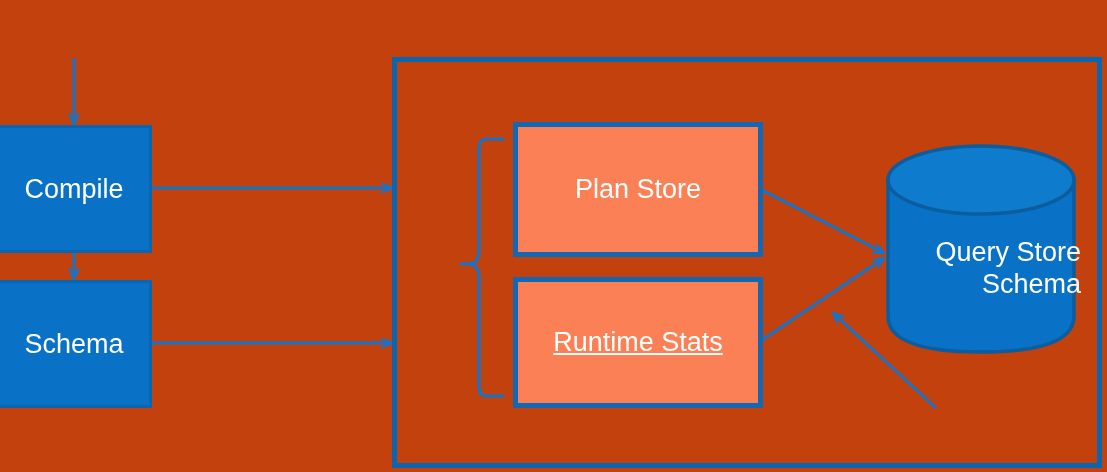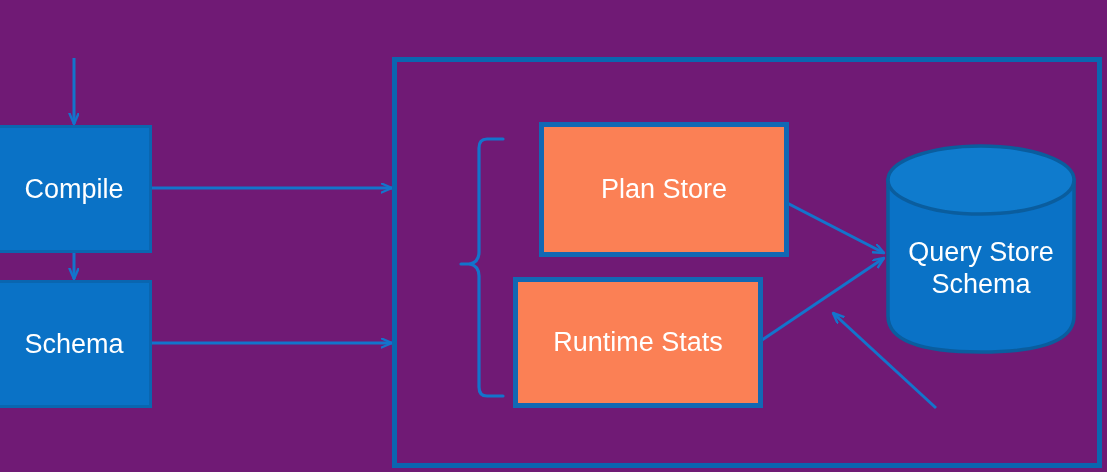--- a/index.html
+++ b/index.html
@@ -7,21 +7,21 @@
     padding: 0;
     background: #000000;
   }
   body {
     font-family: "Liberation Sans", sans-serif;
   }
   #canvas {
     position: relative;
     width: 1107px;
     height: 472px;
-    background: #701a75;
+    background: #c2410c;
     overflow: hidden;
   }
   svg.layer {
     position: absolute;
     left: 0;
     top: 0;
     width: 1107px;
     height: 472px;
     overflow: visible;
   }
@@ -42,21 +42,21 @@
     background: #fb8055;
     border: 5px solid #1268b4;
     color: #ffffff;
     font-size: 27px;
   }
   .cyl-text {
     position: absolute;
     color: #ffffff;
     font-size: 27px;
     line-height: 1.2;
-    text-align: center;
+    text-align: right;
     width: 200px;
     pointer-events: none;
   }
 </style>
 </head>
 <body>
 
 <div id="canvas">
 
   <svg class="layer" viewBox="0 0 1107 472">
@@ -110,24 +110,24 @@
   </svg>
 
   <div class="box box-blue" style="left:-4px; top:125px; width:156px; height:128px;">
     <span>Compile</span>
   </div>
 
   <div class="box box-blue" style="left:-4px; top:280px; width:156px; height:128px;">
     <span>Schema</span>
   </div>
 
-  <div class="box box-orange" style="left:539px; top:122px; width:250px; height:135px;">
+  <div class="box box-orange" style="left:513px; top:122px; width:250px; height:135px;">
     <span>Plan Store</span>
   </div>
 
-  <div class="box box-orange" style="left:513px; top:277px; width:250px; height:131px;">
+  <div class="box box-orange" style="left:513px; top:277px; width:250px; height:131px;text-decoration:underline;">
     <span>Runtime Stats</span>
   </div>
 
   <div class="cyl-text" style="left:881px; top:236px;">Query Store
 Schema</div>
 
 </div>
 
 </body></html>

